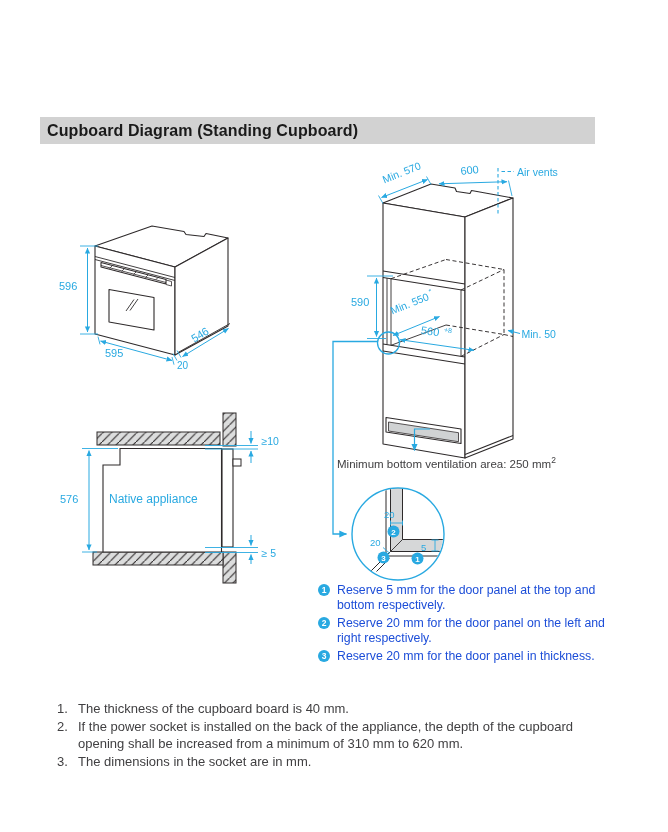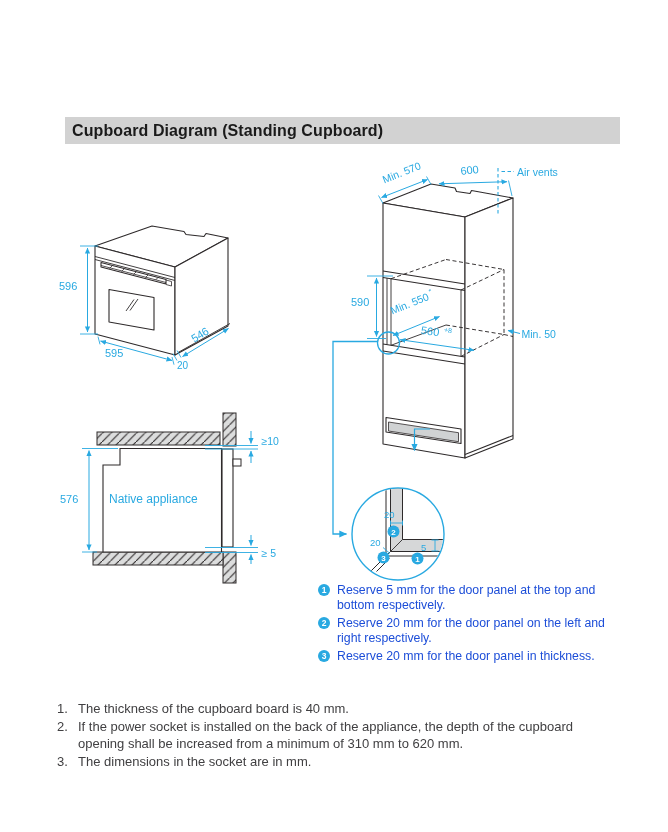--- a/index.html
+++ b/index.html
@@ -1,20 +1,20 @@
 <!DOCTYPE html>
 <html><head>
 <meta charset="utf-8">
 <style>
   html,body{margin:0;padding:0;background:#fff;}
   .page{position:relative;width:668px;height:832px;background:#fff;overflow:hidden;
         font-family:"Liberation Sans",sans-serif;color:#414042;}
   .title{position:absolute;left:57px;top:50px;font-size:31px;letter-spacing:.5px;
          color:#2ea4db;font-weight:400;white-space:nowrap;}
-  .section-bar{position:absolute;left:65px;top:117px;width:555px;height:27px;
+  .section-bar{position:absolute;left:40px;top:117px;width:555px;height:27px;
          background:#d2d2d2;display:flex;align-items:center;}
   .section-bar span{font-size:16px;font-weight:bold;color:#1a1a1a;padding-left:7px;letter-spacing:.1px;}
   svg.diagram{position:absolute;left:0;top:0;}
   .vent-note{position:absolute;left:337px;top:455px;font-size:11.5px;color:#414042;white-space:nowrap;}
   .vent-note sup{font-size:8.5px;}
   .notes{position:absolute;left:318px;top:583px;width:302px;}
   .note{display:flex;margin-bottom:3px;}
   .note .badge{flex:none;width:12px;height:12px;border-radius:50%;background:#29a9e1;color:#fff;
         font-size:8.5px;font-weight:bold;text-align:center;line-height:12px;margin-top:1px;}
   .note .txt{font-size:12.3px;line-height:15px;color:#1d4ed8;margin-left:7px;max-width:280px;}
@@ -160,20 +160,23 @@
       <text x="421" y="551">5</text>
       <circle cx="393.5" cy="531.5" r="6" fill="#29A9E1"></circle>
       <text x="393.5" y="534.5" fill="#fff" font-size="8" font-weight="bold" text-anchor="middle">2</text>
       <circle cx="383.5" cy="557.5" r="6" fill="#29A9E1"></circle>
       <text x="383.5" y="560.5" fill="#fff" font-size="8" font-weight="bold" text-anchor="middle">3</text>
       <circle cx="417.5" cy="558.5" r="6" fill="#29A9E1"></circle>
       <text x="417.5" y="561.5" fill="#fff" font-size="8" font-weight="bold" text-anchor="middle">1</text>
     </g>
   </svg>
 
+  <div class="vent-note">
+    <span>Minimum bottom ventilation area: 250 mm</span><sup>2</sup>
+  </div>
 
   <div class="notes">
     <div class="note">
       <span class="badge">1</span>
       <span class="txt">Reserve 5 mm for the door panel at the top and bottom respectively.</span>
     </div>
     <div class="note">
       <span class="badge">2</span>
       <span class="txt">Reserve 20 mm for the door panel on the left and right respectively.</span>
     </div>

